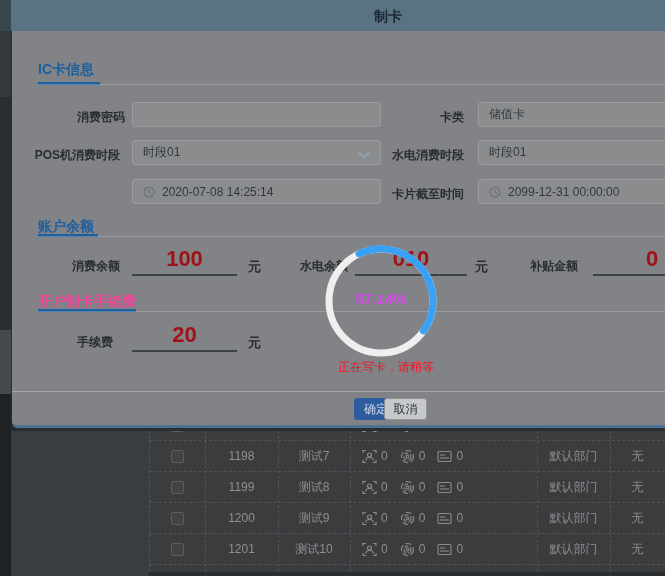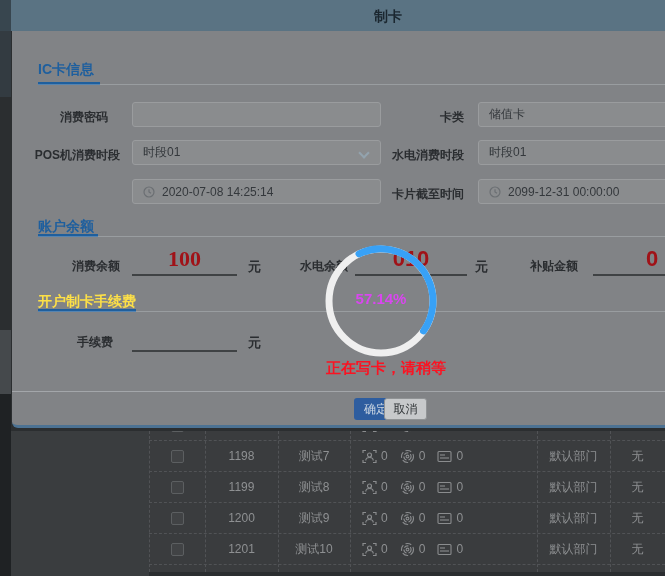--- a/index.html
+++ b/index.html
@@ -15,21 +15,21 @@
   #hdr { left:11px; top:0; width:654px; height:31px; background:#5a7383; }
   #hdr-title { left:377px; top:8px; transform:translateX(-50%); font-size:14px; font-weight:bold; color:#1b2730; white-space:nowrap; }
 
   
   #modal { left:12px; top:31px; width:653px; height:397px; background:#818386;
            border-bottom:3px solid #4c7293; border-radius:0 0 0 6px; }
 
   .hairline { position:absolute; height:1px; background:rgba(205,210,216,.32); }
   .sec-title { position:absolute; font-size:14px; font-weight:600; white-space:nowrap; }
   .sec-title.blue { color:#1e5f9e; }
-  .sec-title.red  { color:#fde047; }
+  .sec-title.red  { color:#ec4899; }
   .sec-bar { position:absolute; height:3px; background:#1e5f9e; }
 
   .lbl { position:absolute; font-size:12px; font-weight:600; color:#2a2d30; text-align:right; white-space:nowrap; }
   .inp { position:absolute; height:25px; background:#8a8c8e; border:1px solid #9a9c9e; border-radius:3px;
          font-size:12px; color:#34383c; display:flex; align-items:center; padding:0 10px; white-space:nowrap; overflow:hidden; }
   .inp input { border:none; outline:none; background:transparent; width:100%; font:inherit; color:inherit; }
   .chev { position:absolute; right:12px; top:8px; width:8px; height:8px; border-right:2px solid #93a3ae;
           border-bottom:2px solid #93a3ae; transform:rotate(45deg); }
   .clock { margin-right:7px; flex:0 0 auto; display:inline-flex; }
 
@@ -37,21 +37,21 @@
   .amt-line { position:absolute; height:2px; background:#3f4244; }
   .unit { position:absolute; font-size:13px; font-weight:600; color:#2a2d30; }
 
   .btn { position:absolute; height:22px; border-radius:3px; font-size:12px; display:flex; align-items:center; justify-content:center; cursor:pointer; white-space:nowrap; }
   #btn-ok { left:330px; top:398px; width:44px; background:#2e5d9f; color:#ccd7e3;margin-left:24px; }
   #btn-cancel { left:384px; top:398px; width:43px; background:#c7c9cb; border:1px solid #909395; color:#2f3336; }
 
   
   #spinner { left:323px; top:243px; width:116px; height:116px; }
   #pct { left:323px; top:290px; width:116px; text-align:center; font-size:15px; font-weight:bold; color:#d946ef; }
-  #wait-msg { left:286px; top:359px; width:200px; text-align:center; font-size:15px; font-weight:bold; color:#fb1322; white-space:nowrap; }
+  #wait-msg { left:286px; top:359px; width:200px; text-align:center; font-size:12px; font-weight:normal; color:#fb1322; white-space:nowrap; }
 
   
   #left-panel { left:11px; top:431px; width:138px; height:145px; background:#3a3d3f; }
   #tbl { left:149px; top:431px; width:516px; height:141px; background:#3a3c3e; overflow:hidden; }
   .vline { position:absolute; top:0; bottom:0; border-left:1px dashed #515356; }
   .trow { display:flex; align-items:center; height:31px; border-bottom:1px dashed #515356; color:#8e9092; font-size:12px; }
   .trow.partial { margin-top:-21px; }
   .c-cb { width:56px; display:flex; justify-content:center; }
   .c-id { width:73px; text-align:center; }
   .c-name { width:72px; text-align:center; }
@@ -76,21 +76,21 @@
   <div id="hdr" class="abs">
     <div id="hdr-title" class="abs">制卡</div>
   </div>
 
   <div id="modal" class="abs"></div>
 
   <div class="sec-title blue" style="left:38px;top:61px;">IC卡信息</div>
   <div class="sec-bar" style="left:38px;top:82px;width:62px;"></div>
   <div class="hairline" style="left:38px;top:84px;width:627px;"></div>
 
-  <div class="lbl" style="left:8px;top:109px;width:100px;">消费密码</div>
+  <div class="lbl" style="left:25px;top:109px;width:100px;">消费密码</div>
   <div class="inp" style="left:132px;top:102px;width:249px;">
     <input value="" style="">
   </div>
 
   <div class="lbl" style="left:364px;top:109px;width:100px;">卡类</div>
   <div class="inp" style="left:478px;top:102px;width:200px;">
     <span>储值卡</span>
   </div>
 
   <div class="lbl" style="left:20px;top:147px;width:100px;">POS机消费时段</div>
@@ -123,38 +123,39 @@
         </svg>
     </span>
     <span>2099-12-31 00:00:00</span>
   </div>
 
   <div class="sec-title blue" style="left:38px;top:218px;">账户余额</div>
   <div class="sec-bar" style="left:38px;top:234px;width:60px;"></div>
   <div class="hairline" style="left:38px;top:236px;width:627px;"></div>
 
   <div class="lbl" style="left:32px;top:258px;width:88px;">消费余额</div>
-  <div class="amount" style="left:132px;top:246px;width:105px;font-family:Liberation Serif, serif;">100</div>
+  <div class="amount" style="left:132px;top:246px;width:105px;">100</div>
   <div class="amt-line" style="left:132px;top:274px;width:105px;"></div>
   <div class="unit" style="left:248px;top:258px;">元</div>
 
   <div class="lbl" style="left:260px;top:258px;width:88px;">水电余额</div>
   <div class="amount" style="left:355px;top:246px;width:112px;">010</div>
   <div class="amt-line" style="left:355px;top:274px;width:112px;"></div>
   <div class="unit" style="left:475px;top:258px;">元</div>
 
   <div class="lbl" style="left:490px;top:258px;width:88px;">补贴金额</div>
   <div class="amount" style="left:593px;top:246px;width:118px;">0</div>
   <div class="amt-line" style="left:593px;top:274px;width:118px;"></div>
 
   <div class="sec-title red" style="left:38px;top:293px;">开户制卡手续费</div>
   <div class="sec-bar" style="left:38px;top:309px;width:98px;"></div>
   <div class="hairline" style="left:38px;top:311px;width:627px;"></div>
 
   <div class="lbl" style="left:25px;top:334px;width:88px;">手续费</div>
+  <div class="amount" style="left:132px;top:322px;width:105px;">20</div>
   <div class="amt-line" style="left:132px;top:350px;width:105px;"></div>
   <div class="unit" style="left:248px;top:334px;">元</div>
 
   <div class="hairline" style="left:12px;top:391px;width:653px;background:rgba(218,223,228,.38);"></div>
   <div id="btn-ok" class="btn">确定</div>
   <div id="btn-cancel" class="btn">取消</div>
 
   <div id="spinner" class="abs">
     <svg width="116" height="116" viewBox="0 0 116 116">
       <circle cx="58" cy="58" r="52" fill="none" stroke="#efefef" stroke-width="7"></circle>

